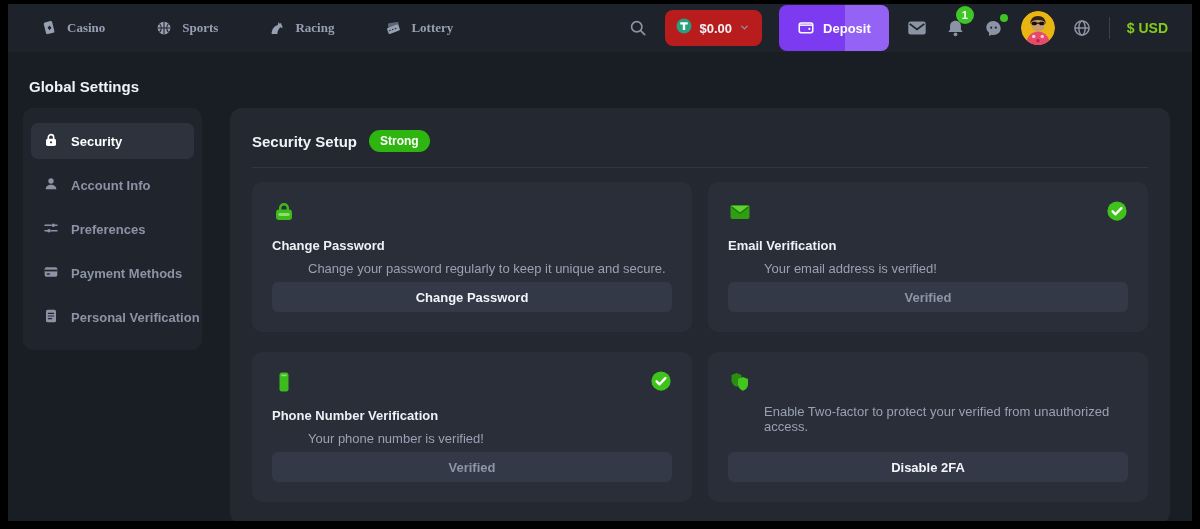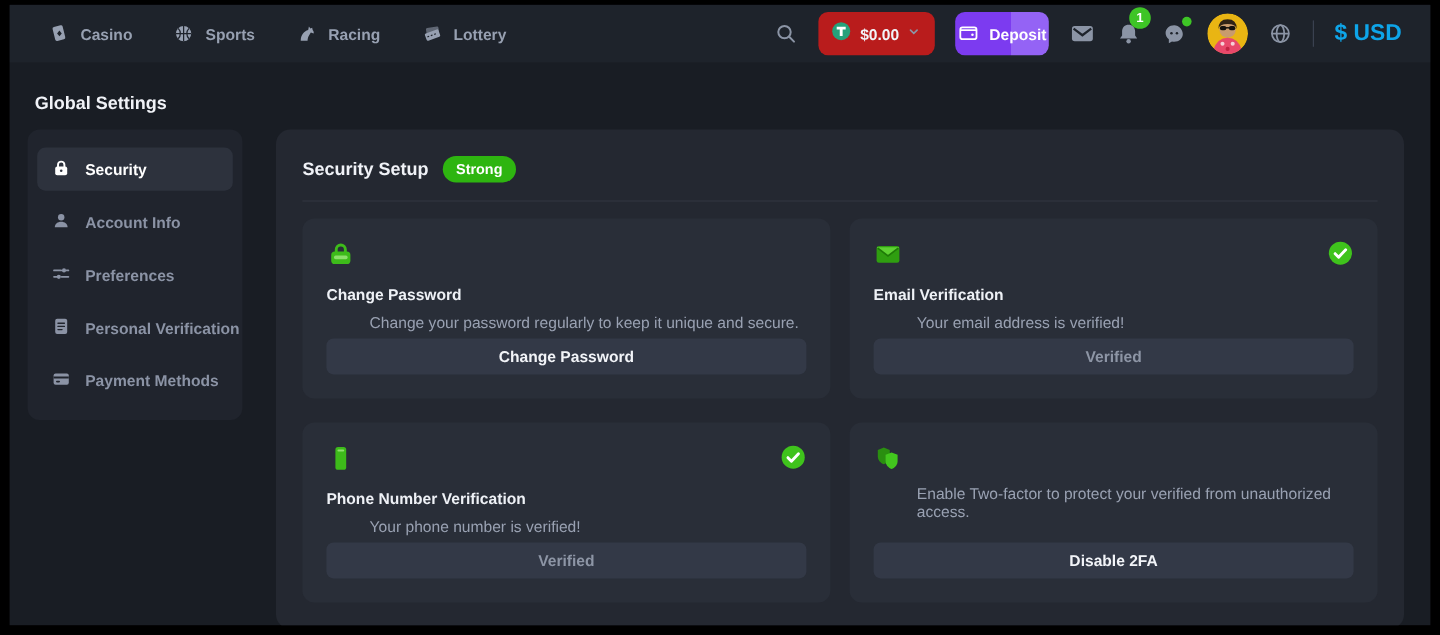--- a/index.html
+++ b/index.html
@@ -1,37 +1,37 @@
 <!DOCTYPE html>
 <html><head>
 <meta charset="utf-8">
 <style>
   * { margin:0; padding:0; box-sizing:border-box; }
   html,body { width:1200px; height:529px; background:#000; font-family:"Liberation Sans","DejaVu Sans",sans-serif; }
   .screen { position:absolute; left:8px; top:4px; width:1184px; height:517px; background:#191d24; overflow:hidden; }
 
   
   .navbar { height:48px; background:#1e232b; display:flex; align-items:center; justify-content:space-between; padding:0 24px 0 32px; }
-  .nav-left { display:flex; align-items:center; gap:34px; }
+  .nav-left { display:flex; align-items:center; gap:50px;font-family:Liberation Serif, serif; }
   .nav-item { display:flex; align-items:center; gap:9px; color:#97a0b1; font-size:13px; font-weight:600; cursor:pointer; }
   .nav-item svg { display:block; }
   .nav-right { display:flex; align-items:center; gap:17px; }
   .icon-btn { color:#8b94a5; display:flex; align-items:center; justify-content:center; position:relative; cursor:pointer; }
   .balance-pill { display:flex; align-items:center; gap:7px; background:#b91c1c; border-radius:8px; height:36px; padding:0 12px 0 10px; cursor:pointer; }
   .balance-amount { color:#f2f4f8; font-size:13px; font-weight:700; }
   .chev { color:#8b94a5; }
-  .deposit-btn { display:flex; align-items:center; gap:8px; height:36px; padding:0 2px; border:none; border-radius:8px;
+  .deposit-btn { display:flex; align-items:center; gap:8px; height:46px; padding:0 18px; border:none; border-radius:8px;
     background:linear-gradient(90deg,#7c3bf0 0%,#7c3bf0 60%,#9463f5 60%,#9463f5 100%);
     color:#fff; font-size:13px; font-weight:700; cursor:pointer; font-family:inherit; }
   .badge-count { position:absolute; top:-12px; right:-8px; background:#3ec526; color:#fff; font-size:11px; font-weight:700;
     min-width:18px; height:18px; border-radius:9px; display:flex; align-items:center; justify-content:center; padding:0 4px; }
   .green-dot { position:absolute; top:-4px; right:-4px; width:8px; height:8px; border-radius:50%; background:#3ec526; }
   .avatar { width:34px; height:34px; border-radius:50%; overflow:hidden; cursor:pointer; flex:none; }
   .v-divider { width:1px; height:22px; background:#3a4150; }
-  .currency-label { color:#0ea5e9; font-size:19px; font-weight:600; white-space:nowrap; }
+  .currency-label { color:#84cc16; font-size:14px; font-weight:600; white-space:nowrap; }
 
   
   .page { padding:26px 22px 0 15px; }
   .page-title { color:#f0f2f7; font-size:15px; font-weight:700; margin:0 0 13px 6px; }
   .layout { display:flex; gap:28px; align-items:flex-start; }
 
   
   .sidebar { width:179px; background:#20242d; border-radius:10px; padding:15px 8px; display:flex; flex-direction:column; gap:8px; flex:none; }
   .side-item { display:flex; align-items:center; gap:12px; height:36px; padding:0 12px; border-radius:7px; color:#8b93a5; font-size:13px; font-weight:600; cursor:pointer; }
   .side-item.active { background:#2d323d; color:#fff; font-weight:700; }
@@ -208,32 +208,32 @@
         <div class="side-item">
           <span><svg width="16" height="16" viewBox="0 0 24 24" fill="currentColor">
                 <path d="M3 8h9M18.5 8H21M3 16h4M12.5 16H21" stroke="currentColor" stroke-width="2.2" stroke-linecap="round"></path>
                 <circle cx="15.5" cy="8" r="2.6"></circle>
                 <circle cx="9" cy="16" r="2.6"></circle>
               </svg></span>
           <span class="side-label">Preferences</span>
         </div>
         <div class="side-item">
           <span><svg width="16" height="16" viewBox="0 0 24 24" fill="currentColor">
-                <rect x="4.5" y="2.5" width="15" height="19" rx="2.5"></rect>
-                <path d="M8 8h8M8 12h8M8 16h5" stroke="#20242d" stroke-width="1.8" stroke-linecap="round"></path>
-              </svg></span>
-          <span class="side-label">Personal Verification</span>
-        </div>
-        <div class="side-item">
-          <span><svg width="16" height="16" viewBox="0 0 24 24" fill="currentColor">
                 <rect x="2.5" y="5" width="19" height="14" rx="2.5"></rect>
                 <path d="M2.5 9.8h19" stroke="#20242d" stroke-width="2.6"></path>
                 <rect x="5.5" y="14" width="5" height="2" rx="1" fill="#20242d"></rect>
               </svg></span>
           <span class="side-label">Payment Methods</span>
+        </div>
+        <div class="side-item">
+          <span><svg width="16" height="16" viewBox="0 0 24 24" fill="currentColor">
+                <rect x="4.5" y="2.5" width="15" height="19" rx="2.5"></rect>
+                <path d="M8 8h8M8 12h8M8 16h5" stroke="#20242d" stroke-width="1.8" stroke-linecap="round"></path>
+              </svg></span>
+          <span class="side-label">Personal Verification</span>
         </div>
       </aside>
 
       <section class="panel">
         <div class="panel-head">
           <span class="panel-title">Security Setup</span>
           <span class="strength-badge">Strong</span>
         </div>
         <hr class="panel-divider">
 

